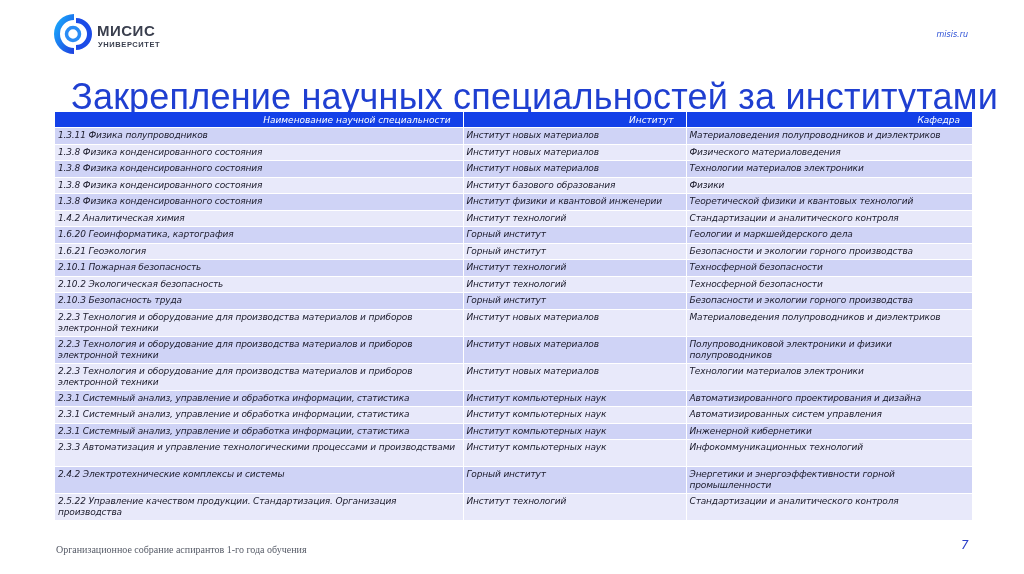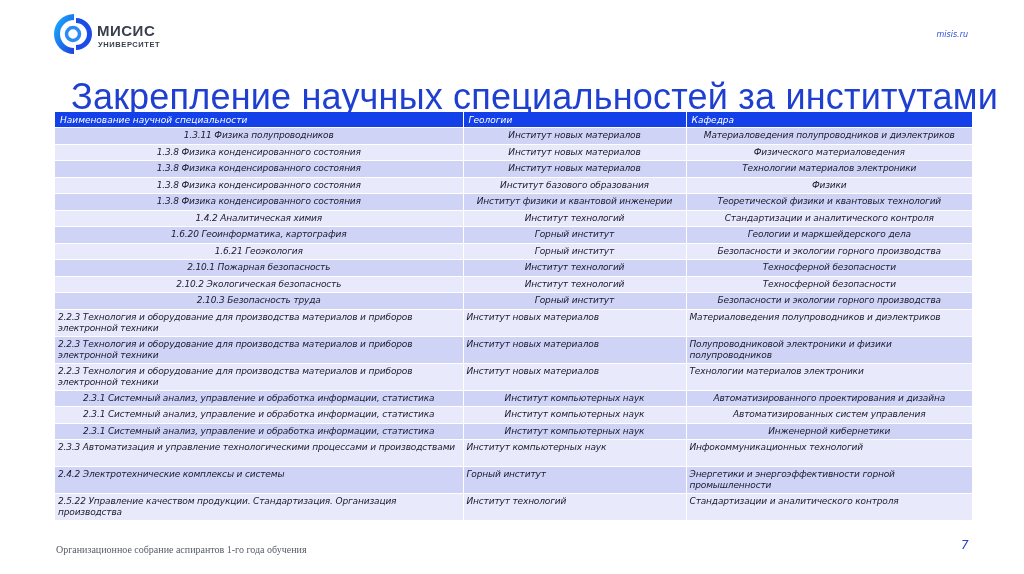--- a/index.html
+++ b/index.html
@@ -10,27 +10,27 @@
   .logo { position: absolute; left: 52px; top: 12px; width: 180px; height: 46px; }
   .logo-mark { position: absolute; left: 0; top: 0; width: 40px; height: 44px; }
   .logo-name { position: absolute; left: 45px; top: 10px; font-family: "Liberation Sans", sans-serif; font-weight: bold; font-size: 15px; letter-spacing: 0.5px; color: #3a3f4e; }
   .logo-sub { position: absolute; left: 46px; top: 28px; font-family: "Liberation Sans", sans-serif; font-weight: bold; font-size: 7.5px; letter-spacing: 0.6px; color: #3a3f4e; text-align: right; }
   .site-link { position: absolute; right: 56px; top: 30px; font-family: "DejaVu Sans", sans-serif; font-style: italic; font-size: 8px; color: #2b4fd6; text-decoration: none; }
   .page-title { position: absolute; left: 55px; top: 60px; margin: 16px; font-family: "Liberation Sans", sans-serif; font-weight: normal; font-size: 36px; color: #1f3fd1; letter-spacing: 0.2px; white-space: nowrap; }
   .tbl { position: absolute; left: 55px; top: 112px; width: 917px; border-collapse: collapse; table-layout: fixed; }
   .tbl col.c1 { width: 408px; }
   .tbl col.c2 { width: 223px; }
   .tbl col.c3 { width: 286px; }
-  .tbl th { background: #1340e8; color: #ffffff; font-family: "DejaVu Sans", sans-serif; font-style: italic; font-weight: normal; font-size: 9px; height: 15px; padding: 0 5px; text-align: left; border-right: 1px solid #ffffff; border-bottom: 1px solid #ffffff; }
+  .tbl th { background: #1340e8; color: #ffffff; font-family: "DejaVu Sans", sans-serif; font-style: italic; font-weight: normal; font-size: 9px; height: 15px; padding: 0 12px; text-align: right; border-right: 1px solid #ffffff; border-bottom: 1px solid #ffffff; }
   .tbl th:last-child { border-right: none; }
   .tbl td { font-family: "DejaVu Sans", sans-serif; font-style: italic; font-size: 9px; line-height: 11px; color: #1a1a2a; padding: 2px 3px 2px 3px; vertical-align: top; border-right: 1px solid #ffffff; border-bottom: 1px solid #ffffff; letter-spacing: -0.15px; }
   .tbl td:last-child { border-right: none; }
   .tbl tr.odd td { background: #cfd3f6; }
   .tbl tr.even td { background: #e8e9fa; }
-  .tbl tr.h1 td { height: 11.5px; text-align: center; }
+  .tbl tr.h1 td { height: 11.5px; }
   .tbl tr.h2 td { height: 22px; }
   .footer-text { position: absolute; left: 56px; top: 544px; font-family: Liberation Serif, serif; font-size: 10px; color: #555a66; }
   .page-num { position: absolute; left: 961px; top: 538px; font-family: "DejaVu Sans", sans-serif; font-style: italic; font-size: 12px; color: #2b3fc9; }
 </style>
 </head>
 <body>
 
 <div class="logo">
   <svg class="logo-mark" viewBox="0 0 40 44">
     <defs>
@@ -53,21 +53,21 @@
 
 <table class="tbl">
   <colgroup>
       <col class="c1">
       <col class="c2">
       <col class="c3">
     </colgroup>
   <thead>
     <tr>
       <th>Наименование научной специальности</th>
-      <th>Геологии</th>
+      <th>Институт</th>
       <th>Кафедра</th>
     </tr>
   </thead>
   <tbody>
     <tr class="odd h1">
         <td>1.3.11 Физика полупроводников</td>
         <td>Институт новых материалов</td>
         <td>Материаловедения полупроводников и диэлектриков</td>
       </tr>
     <tr class="even h1">

